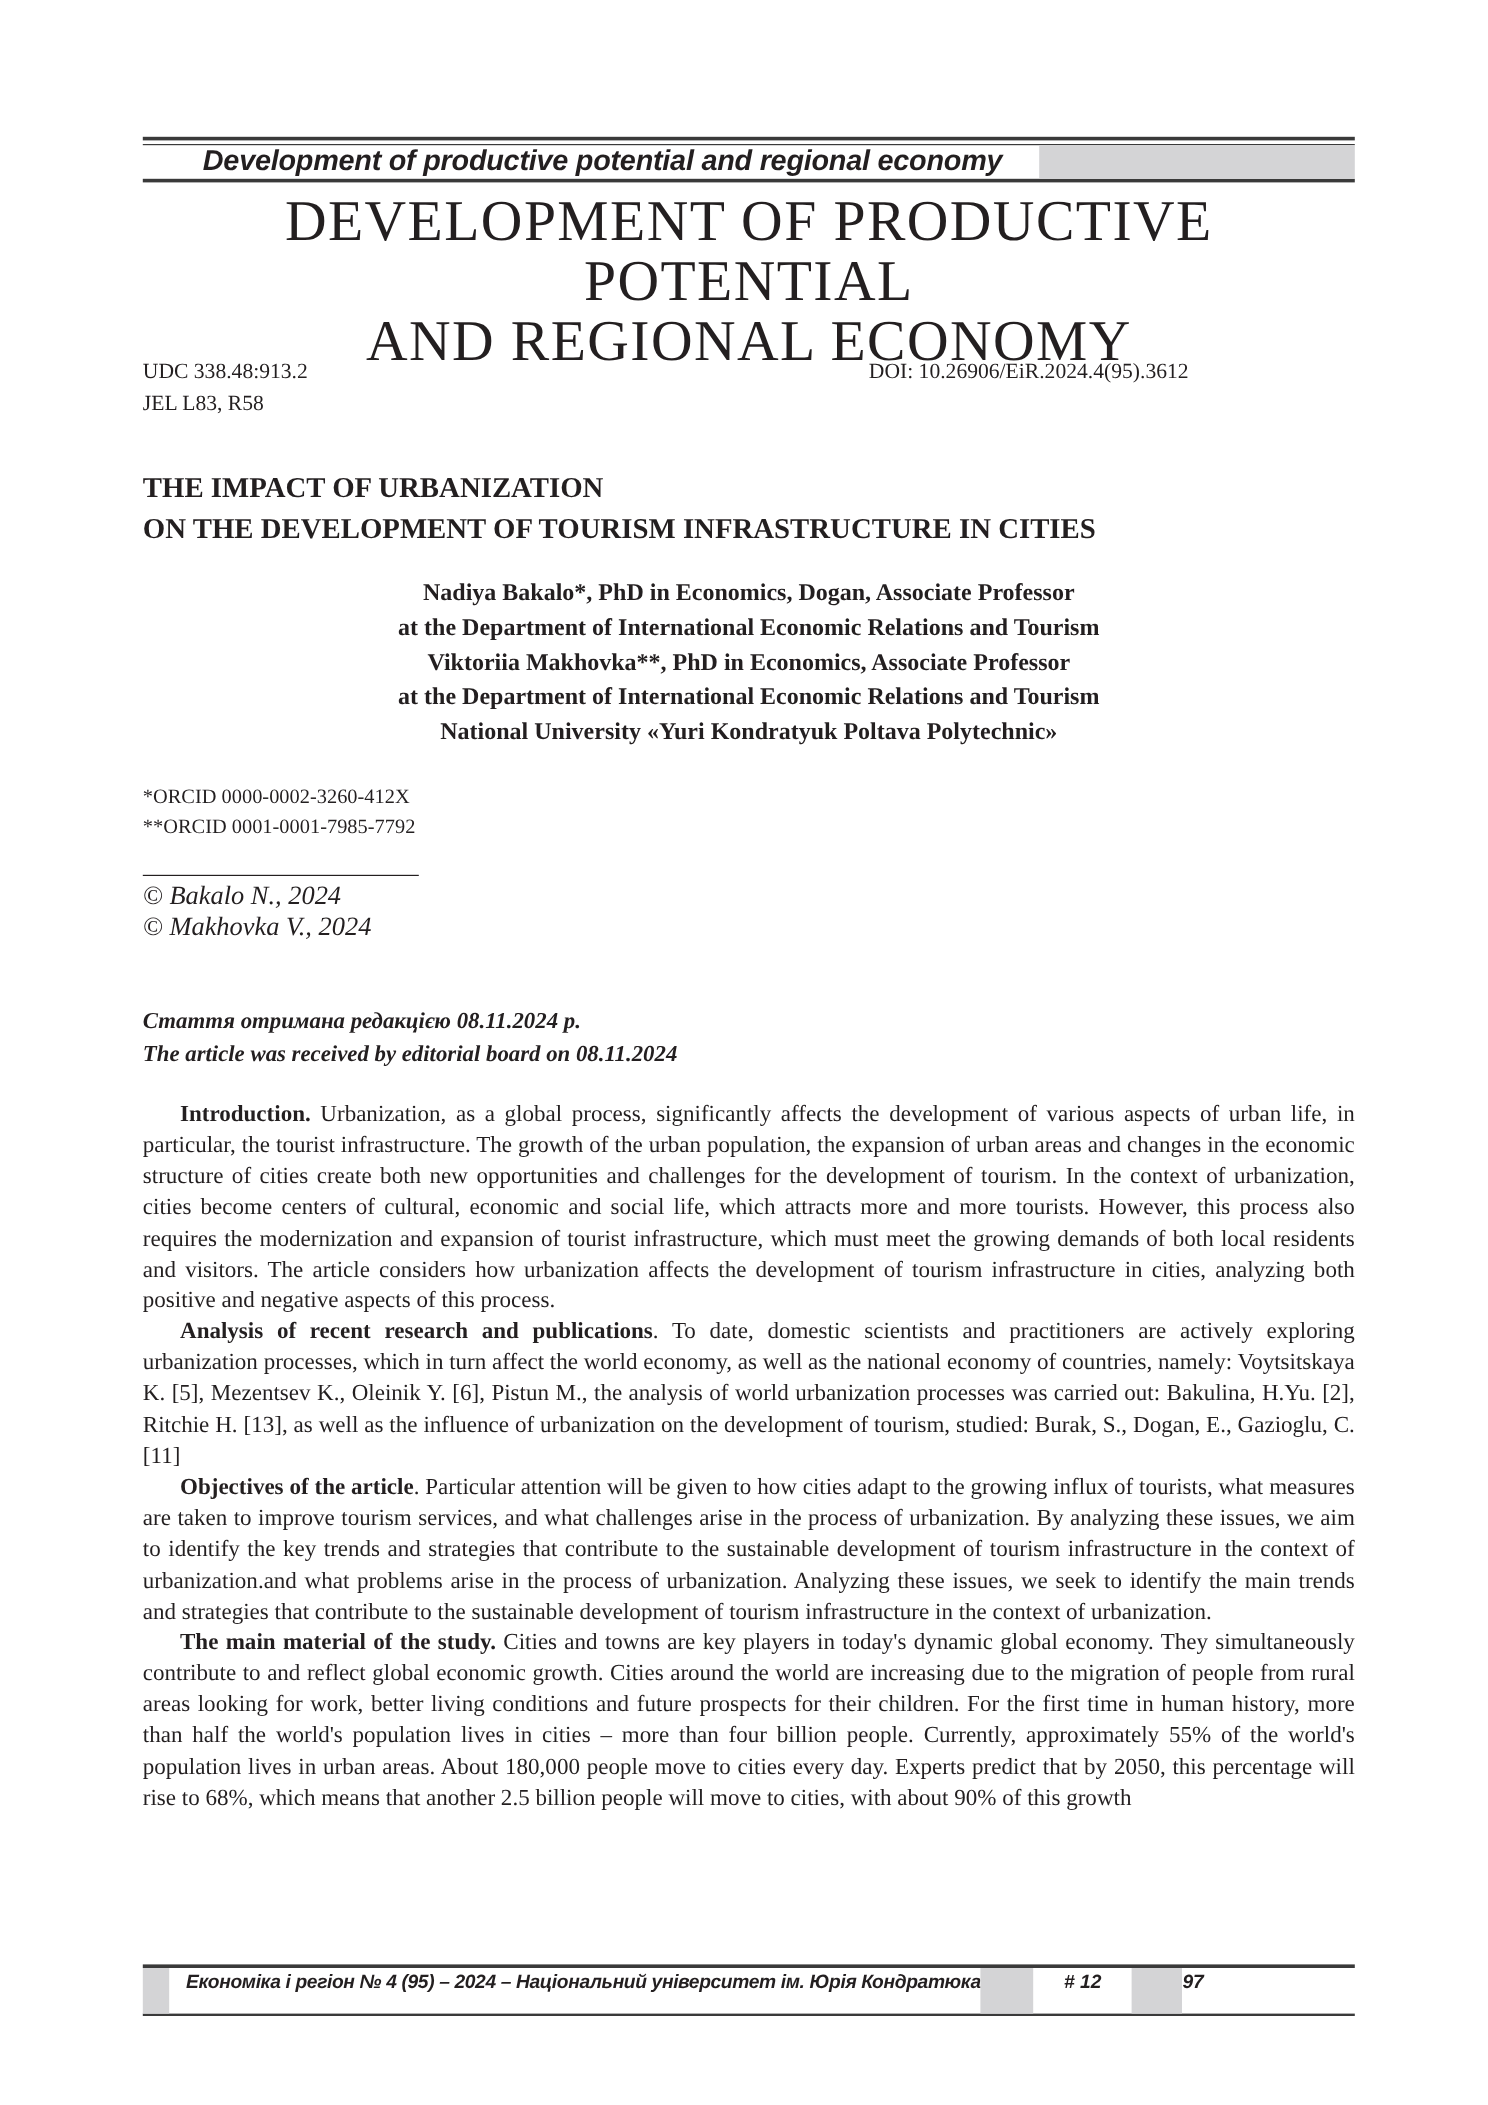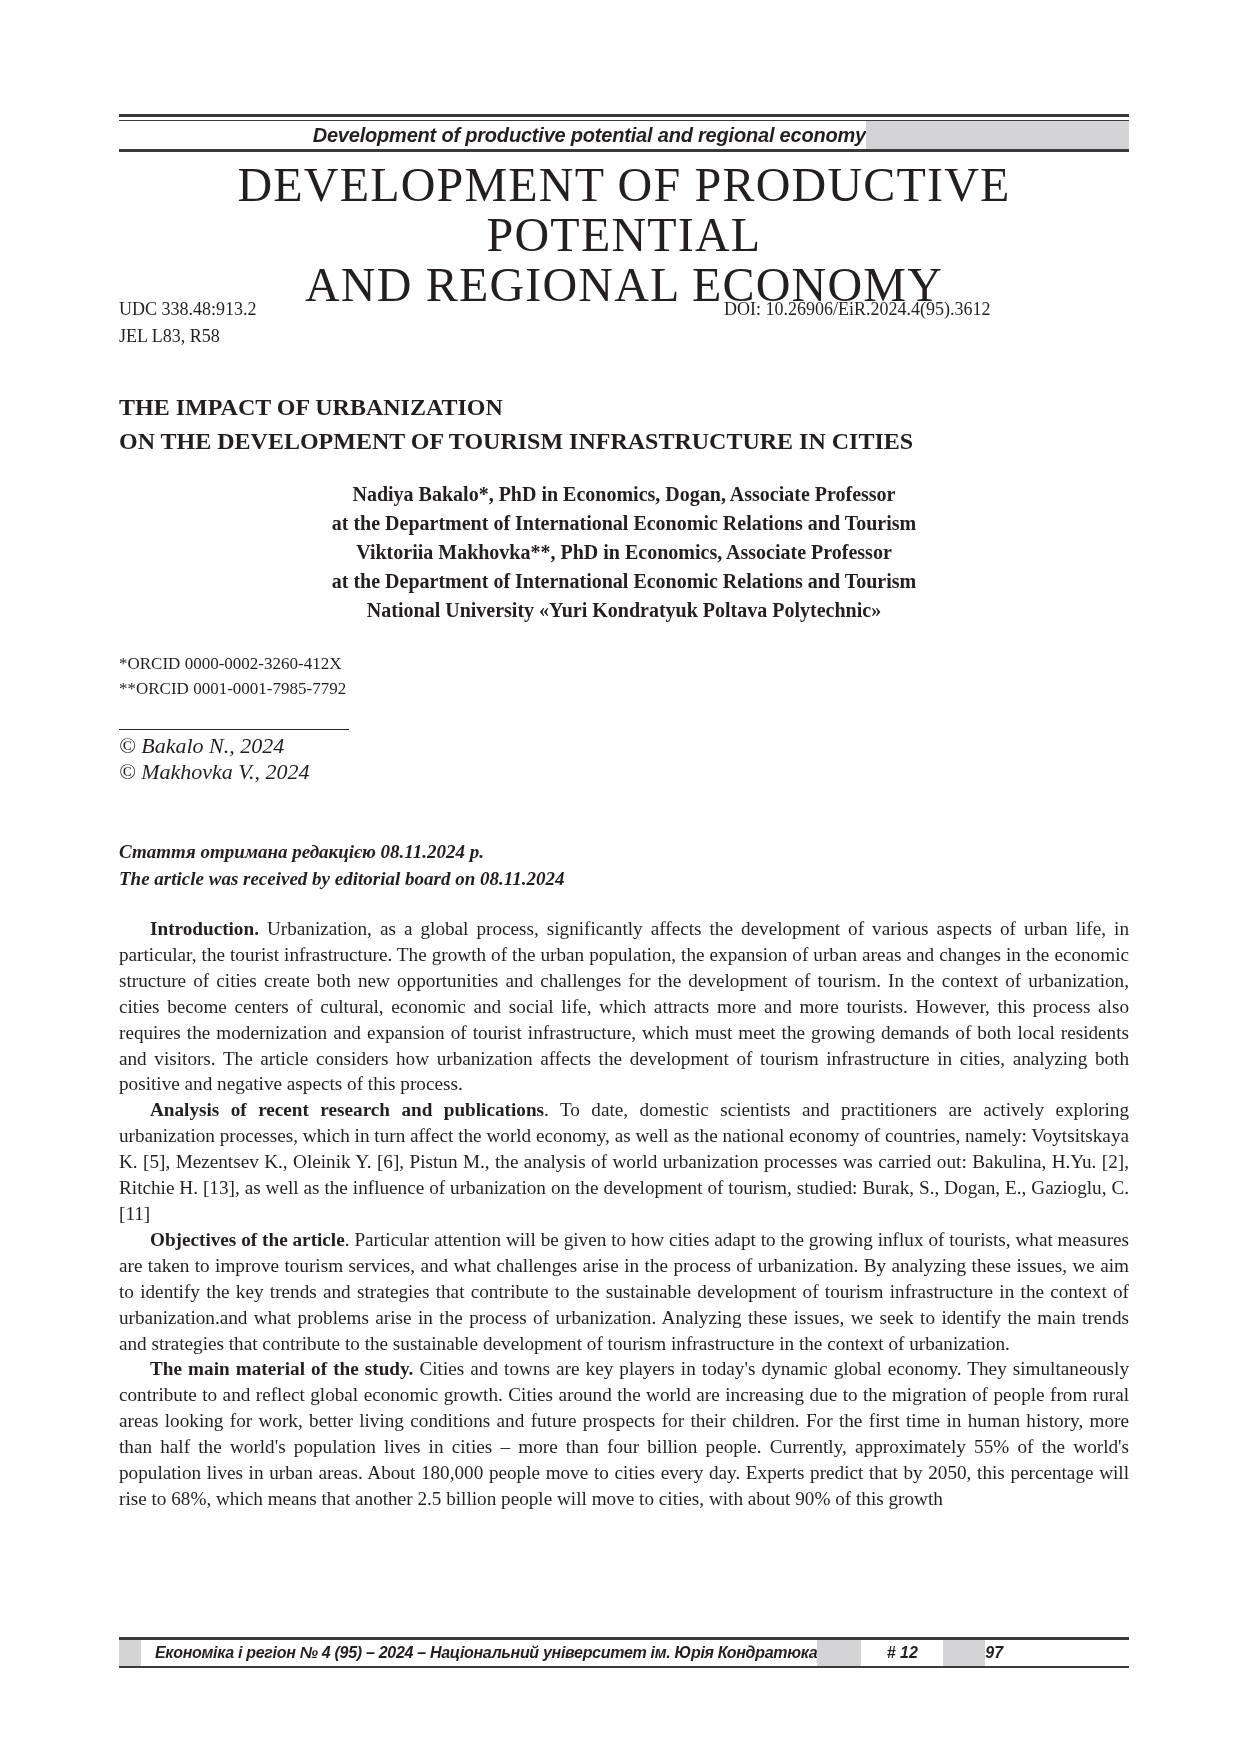--- a/index.html
+++ b/index.html
@@ -5,21 +5,21 @@
   html, body { margin: 0; padding: 0; background: #ffffff; }
   body { width: 1240px; height: 1754px; position: relative; overflow: hidden; color: #231f20; }
   .serif { font-family: "Liberation Serif", "DejaVu Serif", serif; }
   .sans { font-family: "Liberation Sans", "DejaVu Sans", sans-serif; }
 
   
   .run-header { position: absolute; left: 119px; top: 114px; width: 1010px; }
   .run-header .rule-top-thick { height: 3px; background: #3a3a3a; }
   .run-header .rule-top-thin { height: 1px; background: #3a3a3a; margin-top: 3px; }
   .run-header .band { display: flex; height: 28px; }
-  .run-header .band-text { flex: 0 0 747px; font-style: italic; font-weight: bold; font-size: 20px; line-height: 28px; padding-left: 50px; box-sizing: border-box; letter-spacing: -0.2px; text-align: right; }
+  .run-header .band-text { flex: 0 0 747px; font-style: italic; font-weight: bold; font-size: 24px; line-height: 28px; padding-left: 50px; box-sizing: border-box; letter-spacing: -0.2px; }
   .run-header .band-fill { flex: 1; background: #d4d4d6; }
   .run-header .rule-bottom { height: 3px; background: #3a3a3a; }
 
   .section-title { position: absolute; left: 119px; top: 160px; width: 1010px; text-align: center; font-weight: normal; font-size: 48px; line-height: 50px; letter-spacing: 1.2px; }
 
   .meta-left { position: absolute; left: 119px; top: 296px; font-size: 18px; line-height: 27px; }
   .meta-right { position: absolute; left: 724px; top: 296px; font-size: 18px; line-height: 27px; }
 
   .article-title { position: absolute; left: 119px; top: 380px; width: 1010px; text-align: left; font-weight: bold; font-size: 24px; line-height: 34px; margin-top: 10px; }
 
@@ -31,21 +31,21 @@
 
   .received { position: absolute; left: 119px; top: 838px; font-size: 19px; line-height: 27px; font-style: italic; font-weight: bold; }
 
   .body-text { position: absolute; left: 119px; top: 916px; width: 1010px; font-size: 19.2px; line-height: 25.9px; text-align: justify; }
   .body-text p { margin: 0; text-indent: 31px; }
   .body-text b { font-weight: bold; margin-top: 20px; }
 
   
   .run-footer { position: absolute; left: 119px; top: 1637px; width: 1010px; }
   .run-footer .rule-top { height: 3px; background: #3a3a3a; }
-  .run-footer .band { display: flex; height: 26px; }
+  .run-footer .band { display: flex; height: 38px; }
   .run-footer .f-gray-a { flex: 0 0 22px; background: #d4d4d6; }
   .run-footer .f-journal { flex: 0 0 380px; font-style: italic; font-weight: bold; font-size: 16px; line-height: 26px; padding-left: 14px; white-space: nowrap; letter-spacing: -0.3px; }
   .run-footer .f-gray-b { flex: 0 0 44px; background: #d4d4d6; margin-left: 0; }
   .run-footer .f-issue { flex: 0 0 82px; font-style: italic; font-weight: bold; font-size: 16px; line-height: 26px; text-align: center; }
   .run-footer .f-gray-c { flex: 0 0 42px; background: #d4d4d6; }
   .run-footer .f-page { flex: 1; font-style: italic; font-weight: bold; font-size: 16px; line-height: 26px; }
   .run-footer .rule-bottom { height: 2px; background: #3a3a3a; }
 </style>
 </head>
 <body>

